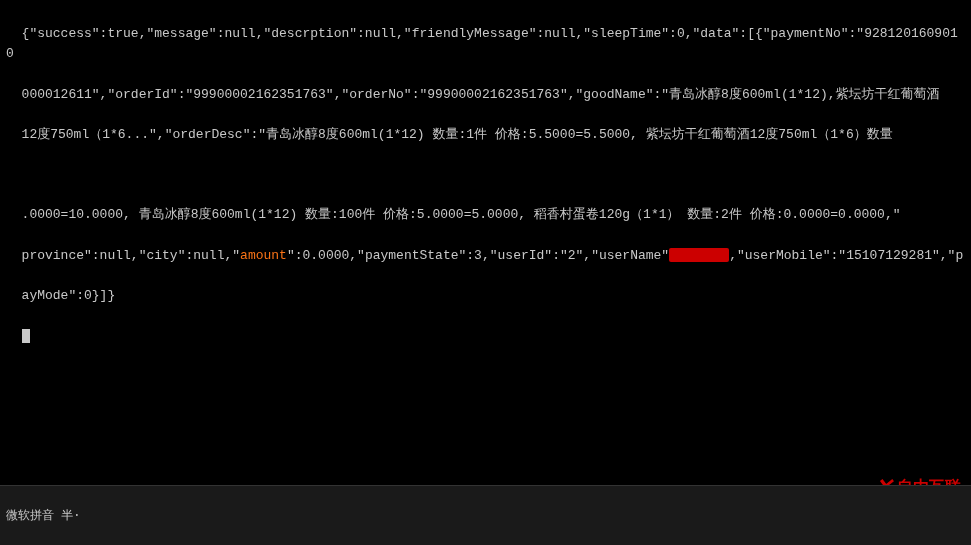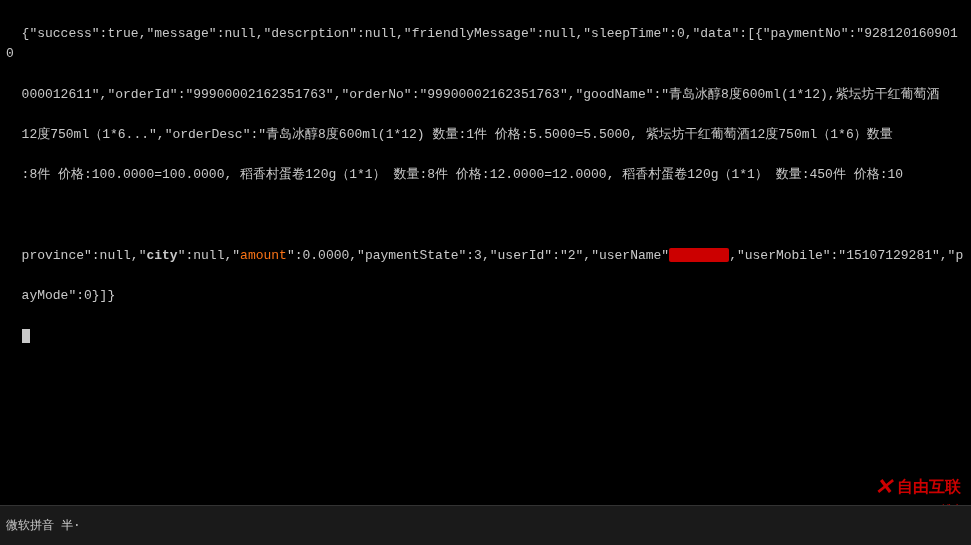--- a/index.html
+++ b/index.html
@@ -26,21 +26,21 @@
       width: 971px;
       padding: 4px 6px;
       line-height: 1.55;
       word-break: break-all;
       white-space: pre-wrap;
       color: #c8c8c8;
     }
 
     .highlight-city {
       color: #c8c8c8;
-      font-weight: bold;
+      font-weight: normal;
     }
 
     .highlight-amount {
       color: #f97316;
       font-weight: normal;
     }
 
     .redacted {
       display: inline-block;
       background-color: #cc0000;
@@ -89,21 +89,21 @@
     }
 
     #status-bar {
       position: absolute;
       bottom: 0;
       left: 0;
       width: 100%;
       background-color: #1a1a1a;
       color: #c8c8c8;
       font-size: 12px;
-      padding: 11px 6px;
+      padding: 21px 6px;
       display: flex;
       align-items: center;
       gap: 4px;
       border-top: 1px solid #333;
     }
 
     .cursor-blink {
       display: inline-block;
       width: 8px;
       height: 14px;
@@ -117,22 +117,22 @@
       50% { opacity: 0; }
     }
   </style>
 </head>
 <body>
 
 <div id="terminal-content">
   <span>{"success":true,"message":null,"descrption":null,"friendlyMessage":null,"sleepTime":0,"data":[{"paymentNo":"9281201609010</span><br>
   <span>000012611","orderId":"99900002162351763","orderNo":"99900002162351763","goodName":"青岛冰醇8度600ml(1*12),紫坛坊干红葡萄酒</span><br>
   <span>12度750ml（1*6...","orderDesc":"青岛冰醇8度600ml(1*12) 数量:1件 价格:5.5000=5.5000, 紫坛坊干红葡萄酒12度750ml（1*6）数量</span><br>
-  <span>:8件 价格:100.0000=100.0000, 稻香村蛋卷120g（1*1） 数量:8件 价格:12.0000=12.0000, 稻香村蛋卷120g（1*1） 数量:450件 价格:10</span><br>
   <br>
+  <span>.0000=10.0000, 青岛冰醇8度600ml(1*12) 数量:100件 价格:5.0000=5.0000, 稻香村蛋卷120g（1*1） 数量:2件 价格:0.0000=0.0000,"</span><br>
   <span>province":null,"<span class="highlight-city">city</span>":null,"<span class="highlight-amount">amount</span>":0.0000,"paymentState":3,"userId":"2","userName"<span class="redacted"></span>,"userMobile":"15107129281","p</span><br>
   <span>ayMode":0}]}</span><br>
   <span><span class="cursor-blink"></span></span>
 </div>
 
 <div id="watermark">
   <div id="watermark-logo">
     <span class="x-mark">✕</span>
     <span class="brand-text">自由互联</span>
   </div>

